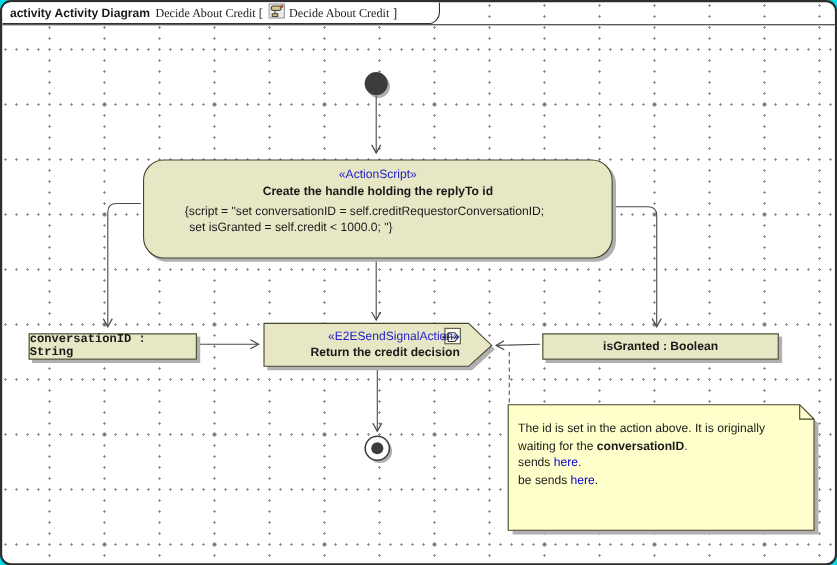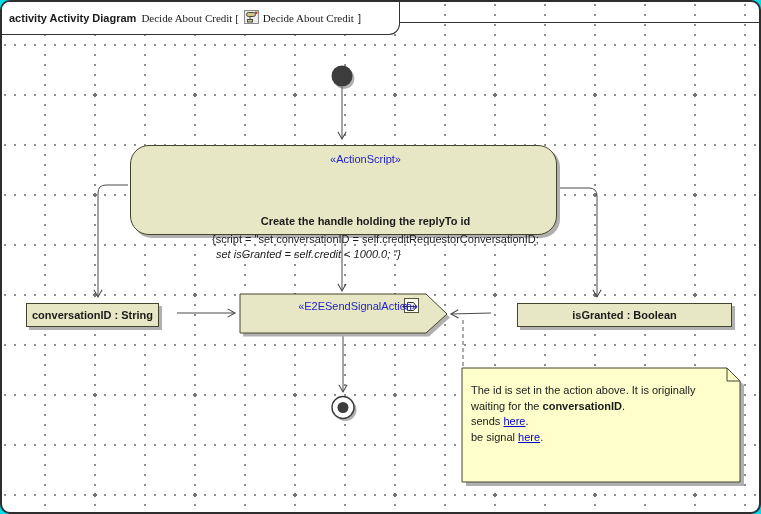--- a/index.html
+++ b/index.html
@@ -19,63 +19,63 @@
       radial-gradient(circle, #757575 0 1.6px, rgba(0,0,0,0) 1.8px),
       radial-gradient(circle, #8f8f8f 0 0.9px, rgba(0,0,0,0) 1px),
       radial-gradient(circle, #8f8f8f 0 0.9px, rgba(0,0,0,0) 1px);
     background-size:100px 100px, 10px 50px, 50px 10px;
     background-position:43px 43px, -2px 18px, 18px -2px;
     overflow:hidden;
   }
   
   .header-line{position:absolute;left:0;top:20px;width:100%;height:1px;background:#333;}
   .tab{
-    position:absolute;left:0;top:0;width:398px;height:33px;
+    position:absolute;left:0;top:0;width:398px;height:20px;
     background:#fff;
     border-right:1px solid #333;border-bottom:1px solid #333;
     border-bottom-right-radius:11px;
     display:flex;align-items:center;padding-left:7px;box-sizing:border-box;
     white-space:nowrap;
   }
   .tab b{margin-right:5px;}
   .tab .plain{margin-right:4px;font-family:Liberation Serif, serif;}
   .tab .dicon{margin:0 4px 0 1px;display:inline-block;}
   
   svg.layer{position:absolute;left:0;top:0;pointer-events:none;}
   
   .action-box{
     position:absolute;left:128px;top:143px;width:427px;height:90px;
     background:#e7e7c6;border:1px solid #45452f;border-radius:19px;
     box-shadow:3px 3px 0 0 #b0b0b0;
-    box-sizing:border-box;text-align:center;padding-top:6px;padding-left:44px;
+    box-sizing:border-box;text-align:center;padding-top:6px;
   }
   .stereotype{color:#2222cc;line-height:14px;}
-  .elem-name{font-weight:bold;line-height:16px;margin-top:47px;}
+  .elem-name{font-weight:bold;line-height:16px;}
   .script-block{text-align:left;padding-left:37px;margin-top:3px;line-height:15px;}
-  .script-block .s2{padding-left:4px;font-style:italic;}
+  .script-block .s2{padding-left:4px;}
   .obj-node{
     position:absolute;height:24px;
     background:#e7e7c6;border:1px solid #45452f;
     box-shadow:3px 3px 0 0 #b0b0b0;
     box-sizing:border-box;
     display:flex;align-items:center;justify-content:center;
     font-weight:bold;
   }
-  .obj-conv{left:24px;top:301px;width:133px;}
-  .obj-isg{left:491px;top:301px;width:215px;margin-left:24px;}
+  .obj-conv{left:24px;top:301px;width:153px;font-family:Liberation Mono, monospace;}
+  .obj-isg{left:491px;top:301px;width:215px;}
   .signal-text{
     position:absolute;left:240px;top:297px;width:176px;
     text-align:right;line-height:16px;pointer-events:none;
   }
   
   .note-text{
     position:absolute;left:469px;top:381px;width:266px;
     line-height:15.6px;
   }
-  .nlink{color:#0000cc;text-decoration:underline;cursor:pointer;margin-top:48px;}
+  .nlink{color:#0000cc;cursor:pointer;margin-top:48px;}
 </style>
 </head>
 <body>
 
 <div class="frame">
 
   <div class="header-line"></div>
   <div class="tab">
     <b>activity Activity Diagram</b>
     <span class="plain">Decide About Credit [</span>
@@ -142,22 +142,23 @@
 
   <div class="obj-node obj-conv">
     <span>conversationID : String</span>
   </div>
   <div class="obj-node obj-isg">
     <span>isGranted : Boolean</span>
   </div>
 
   <div class="signal-text">
     <div class="stereotype">«E2ESendSignalAction»</div>
+    <div class="elem-name">Return the credit decision</div>
   </div>
 
   <div class="note-text">
     <div><span>The id is set in the action above. It is originally</span></div>
     <div><span>waiting for the </span><b>conversationID</b><span>.</span></div>
     <div><span>sends </span><a class="nlink">here</a><span>.</span></div>
-    <div><span>be signal </span><a class="nlink">here</a><span>.</span></div>
+    <div><span>be sends </span><a class="nlink">here</a><span>.</span></div>
   </div>
 
 </div>
 
 </body></html>

